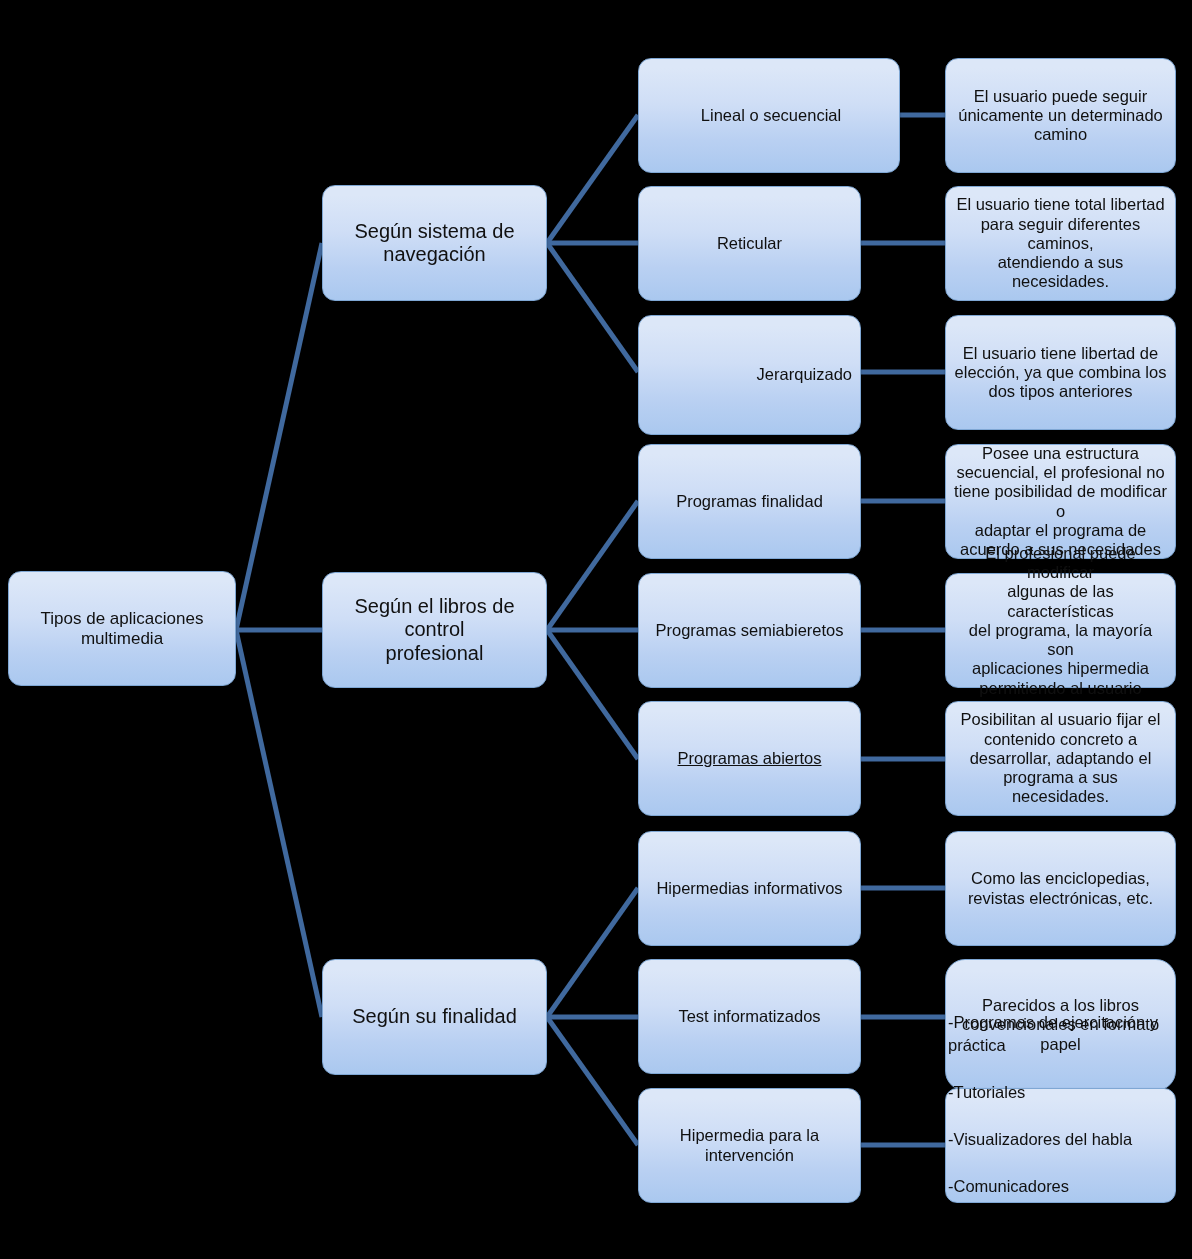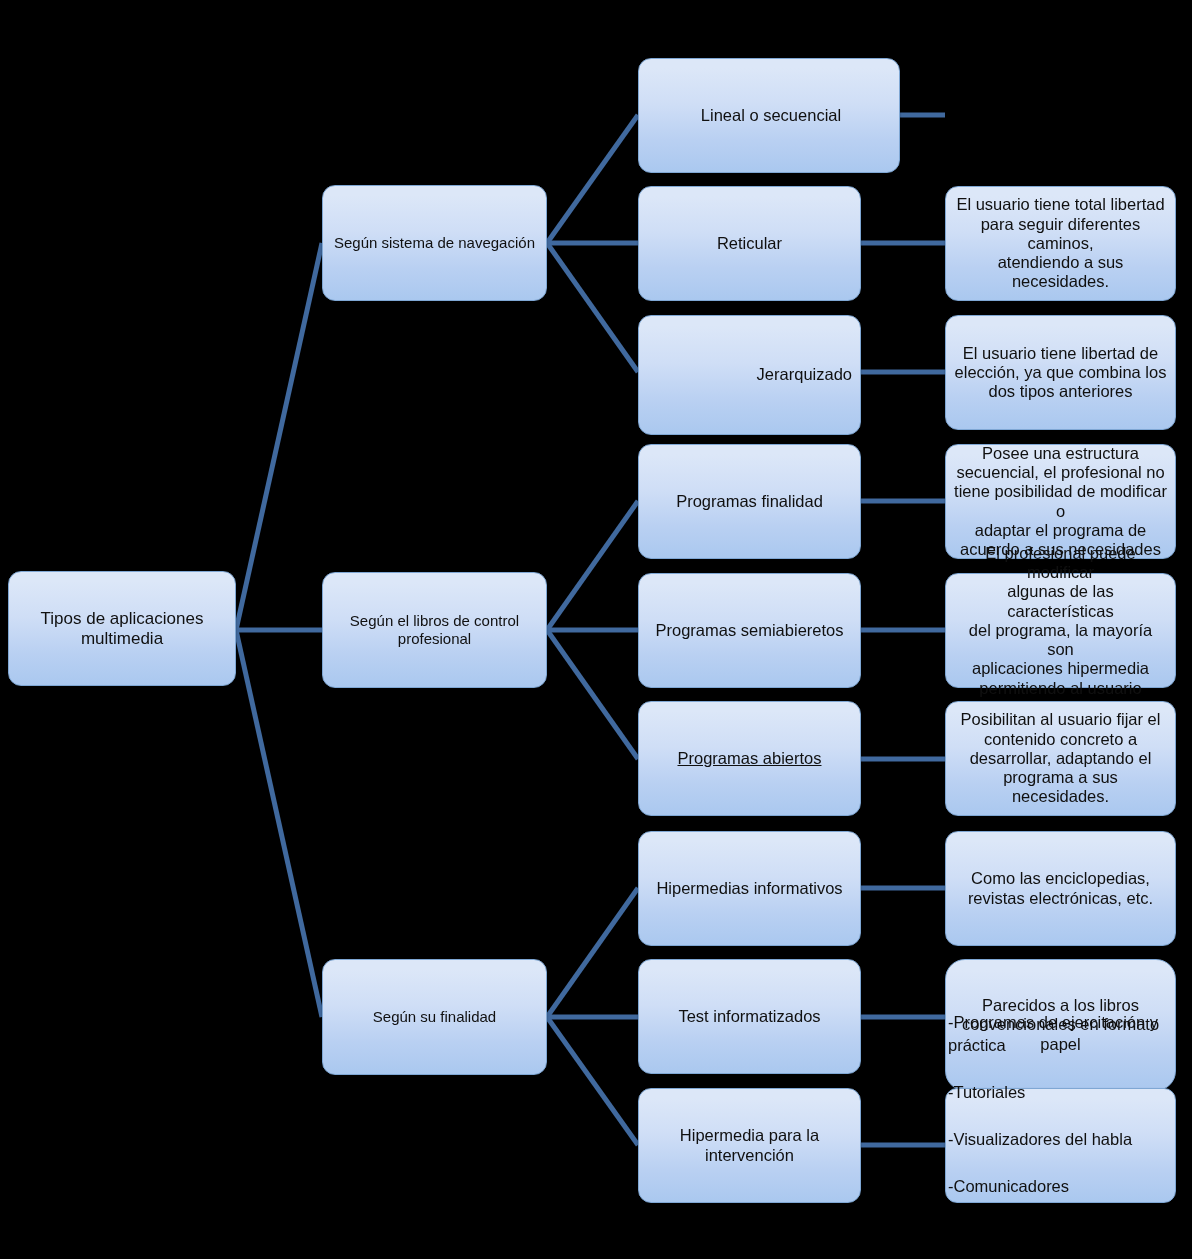--- a/index.html
+++ b/index.html
@@ -41,21 +41,21 @@
     text-align: center;
     padding: 4px 8px;
     z-index: 2;
   }
   .node .txt {
     display: block;
     width: 100%;
     white-space: pre-line;
   }
   .node.root { font-size: 17px; }
-  .node.level2 { font-size: 15px; }
+  .node.level2 { font-size: 20px; }
   .node.level3 { font-size: 16.5px; }
   .node.detail { font-size: 16.5px; }
   .node.detail-list {
     align-items: center;
     justify-content: flex-start;
     text-align: left;
     padding: 4px 0 4px 0;
     border-radius: 12px;
   }
   .node.detail-list .txt {
@@ -142,20 +142,25 @@
     <span class="txt">Hipermedias informativos</span>
   </div>
   <div class="node level3" style="left:638px; top:959px; width:223px; height:115px;">
     <span class="txt">Test informatizados</span>
   </div>
   <div class="node level3" style="left:638px; top:1088px; width:223px; height:115px;">
     <span class="txt">Hipermedia para la
 intervención</span>
   </div>
 
+  <div class="node detail" style="left:945px; top:58px; width:231px; height:115px;">
+    <span class="txt">El usuario puede seguir
+únicamente un determinado
+camino</span>
+  </div>
   <div class="node detail" style="left:945px; top:186px; width:231px; height:115px;">
     <span class="txt">El usuario tiene total libertad
 para seguir diferentes caminos,
 atendiendo a sus necesidades.</span>
   </div>
   <div class="node detail" style="left:945px; top:315px; width:231px; height:115px;">
     <span class="txt">El usuario tiene libertad de
 elección, ya que combina los
 dos tipos  anteriores</span>
   </div>

